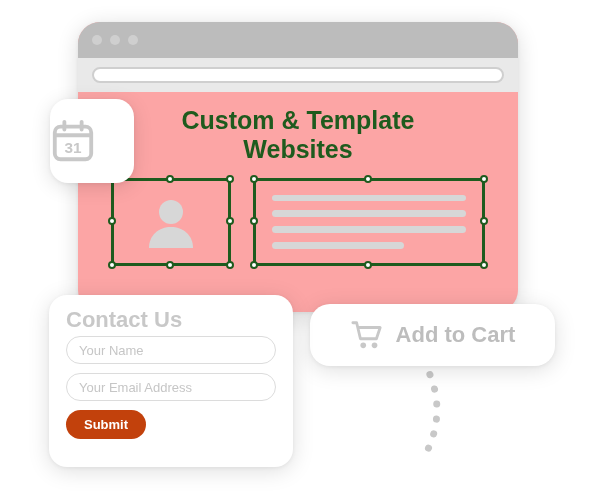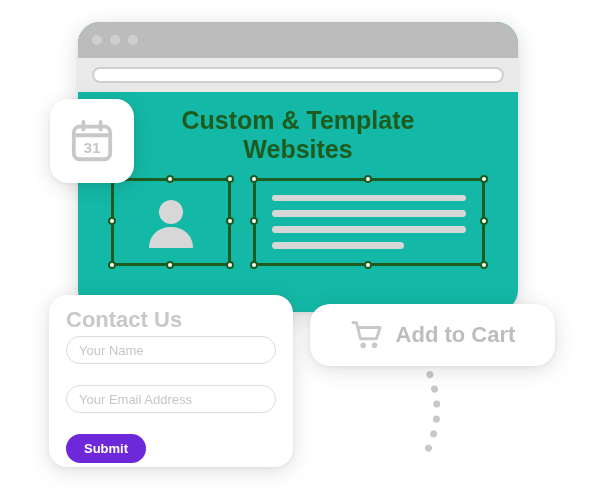--- a/index.html
+++ b/index.html
@@ -10,21 +10,21 @@
     position: relative;
     overflow: hidden;
   }
   .stage { position: absolute; inset: 0; }
 
   
   .browser {
     position: absolute;
     left: 78px; top: 22px;
     width: 440px; height: 290px;
-    background: #14b8a6;
+    background: #fca5a5;
     border-radius: 22px;
     box-shadow: 0 4px 22px rgba(0,0,0,0.14), 0 1px 4px rgba(0,0,0,0.06);
     overflow: hidden;
   }
   .browser-titlebar {
     height: 36px;
     background: #bcbcbc;
     display: flex;
     align-items: center;
     padding-left: 14px;
@@ -104,21 +104,21 @@
   .edit-text .line.short { width: 68%; }
 
   
   .calendar-card {
     position: absolute;
     left: 50px; top: 99px;
     width: 84px; height: 84px;
     background: #fff;
     border-radius: 18px;
     box-shadow: 0 4px 20px rgba(0,0,0,0.12), 0 1px 4px rgba(0,0,0,0.06);
-    display: flex; align-items: center; justify-content: center;
+    display: flex; align-items: center; justify-content: flex-start;
   }
   .calendar-card svg { width: 46px; height: 46px; }
 
   
   .dotted-arc {
     position: absolute;
     left: 315px; top: 300px;
     width: 210px; height: 160px;
     pointer-events: none;
   }
@@ -160,27 +160,27 @@
   }
   .contact-input {
     width: 100%;
     height: 28px;
     border: 1.5px solid #dcdcdc;
     border-radius: 14px;
     background: #fff;
     padding: 0 12px;
     color: #bdbdbd;
     font-size: 13px;
-    margin-bottom: 21px;
+    margin-bottom: 9px;
     outline: none;
     font-family: inherit;
   }
   .contact-input::placeholder { color: #c6c6c6; }
   .submit-btn {
-    background: #6d28d9;
+    background: #c2410c;
     color: #fff;
     border: none;
     font-weight: 700;
     font-size: 13px;
     padding: 7px 18px;
     border-radius: 15px;
     cursor: pointer;
     font-family: inherit;
   }
 </style>

